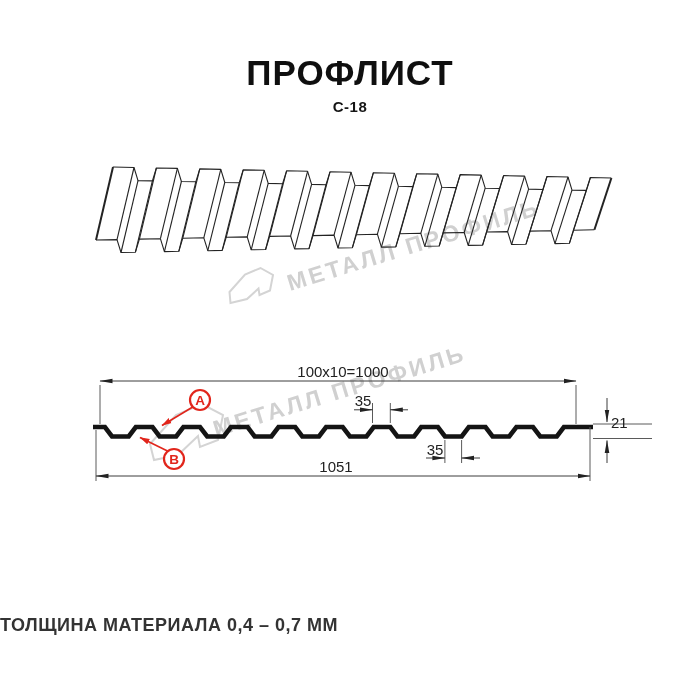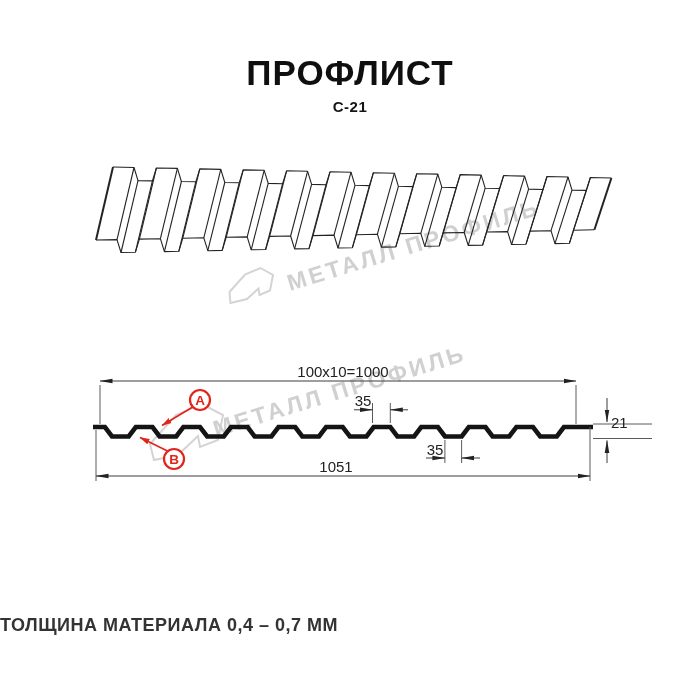--- a/index.html
+++ b/index.html
@@ -16,21 +16,21 @@
   .redtext{font-family:"Liberation Sans", sans-serif;font-size:13.5px;font-weight:700;fill:#e1251b;}
   .wmtext{font-family:"Liberation Sans", sans-serif;font-size:23px;font-weight:700;
           fill:#cbcbcb;letter-spacing:3px;opacity:0.9;}
 </style>
 </head>
 <body>
 
 <div id="page">
 
   <div class="title">ПРОФЛИСТ</div>
-  <div class="subtitle">С-21</div>
+  <div class="subtitle">С-18</div>
 
   <svg width="700" height="700" viewBox="0 0 700 700">
     <defs>
       <marker id="ma" markerWidth="14" markerHeight="6" refX="12.5" refY="3" orient="auto-start-reverse" markerUnits="userSpaceOnUse">
         <path d="M0,0.7 L13,3 L0,5.3 Z" fill="#222"></path>
       </marker>
       <marker id="mr" markerWidth="11" markerHeight="7" refX="9.5" refY="3.5" orient="auto" markerUnits="userSpaceOnUse">
         <path d="M0,0.6 L10,3.5 L0,6.4 Z" fill="#e1251b"></path>
       </marker>
     </defs>

